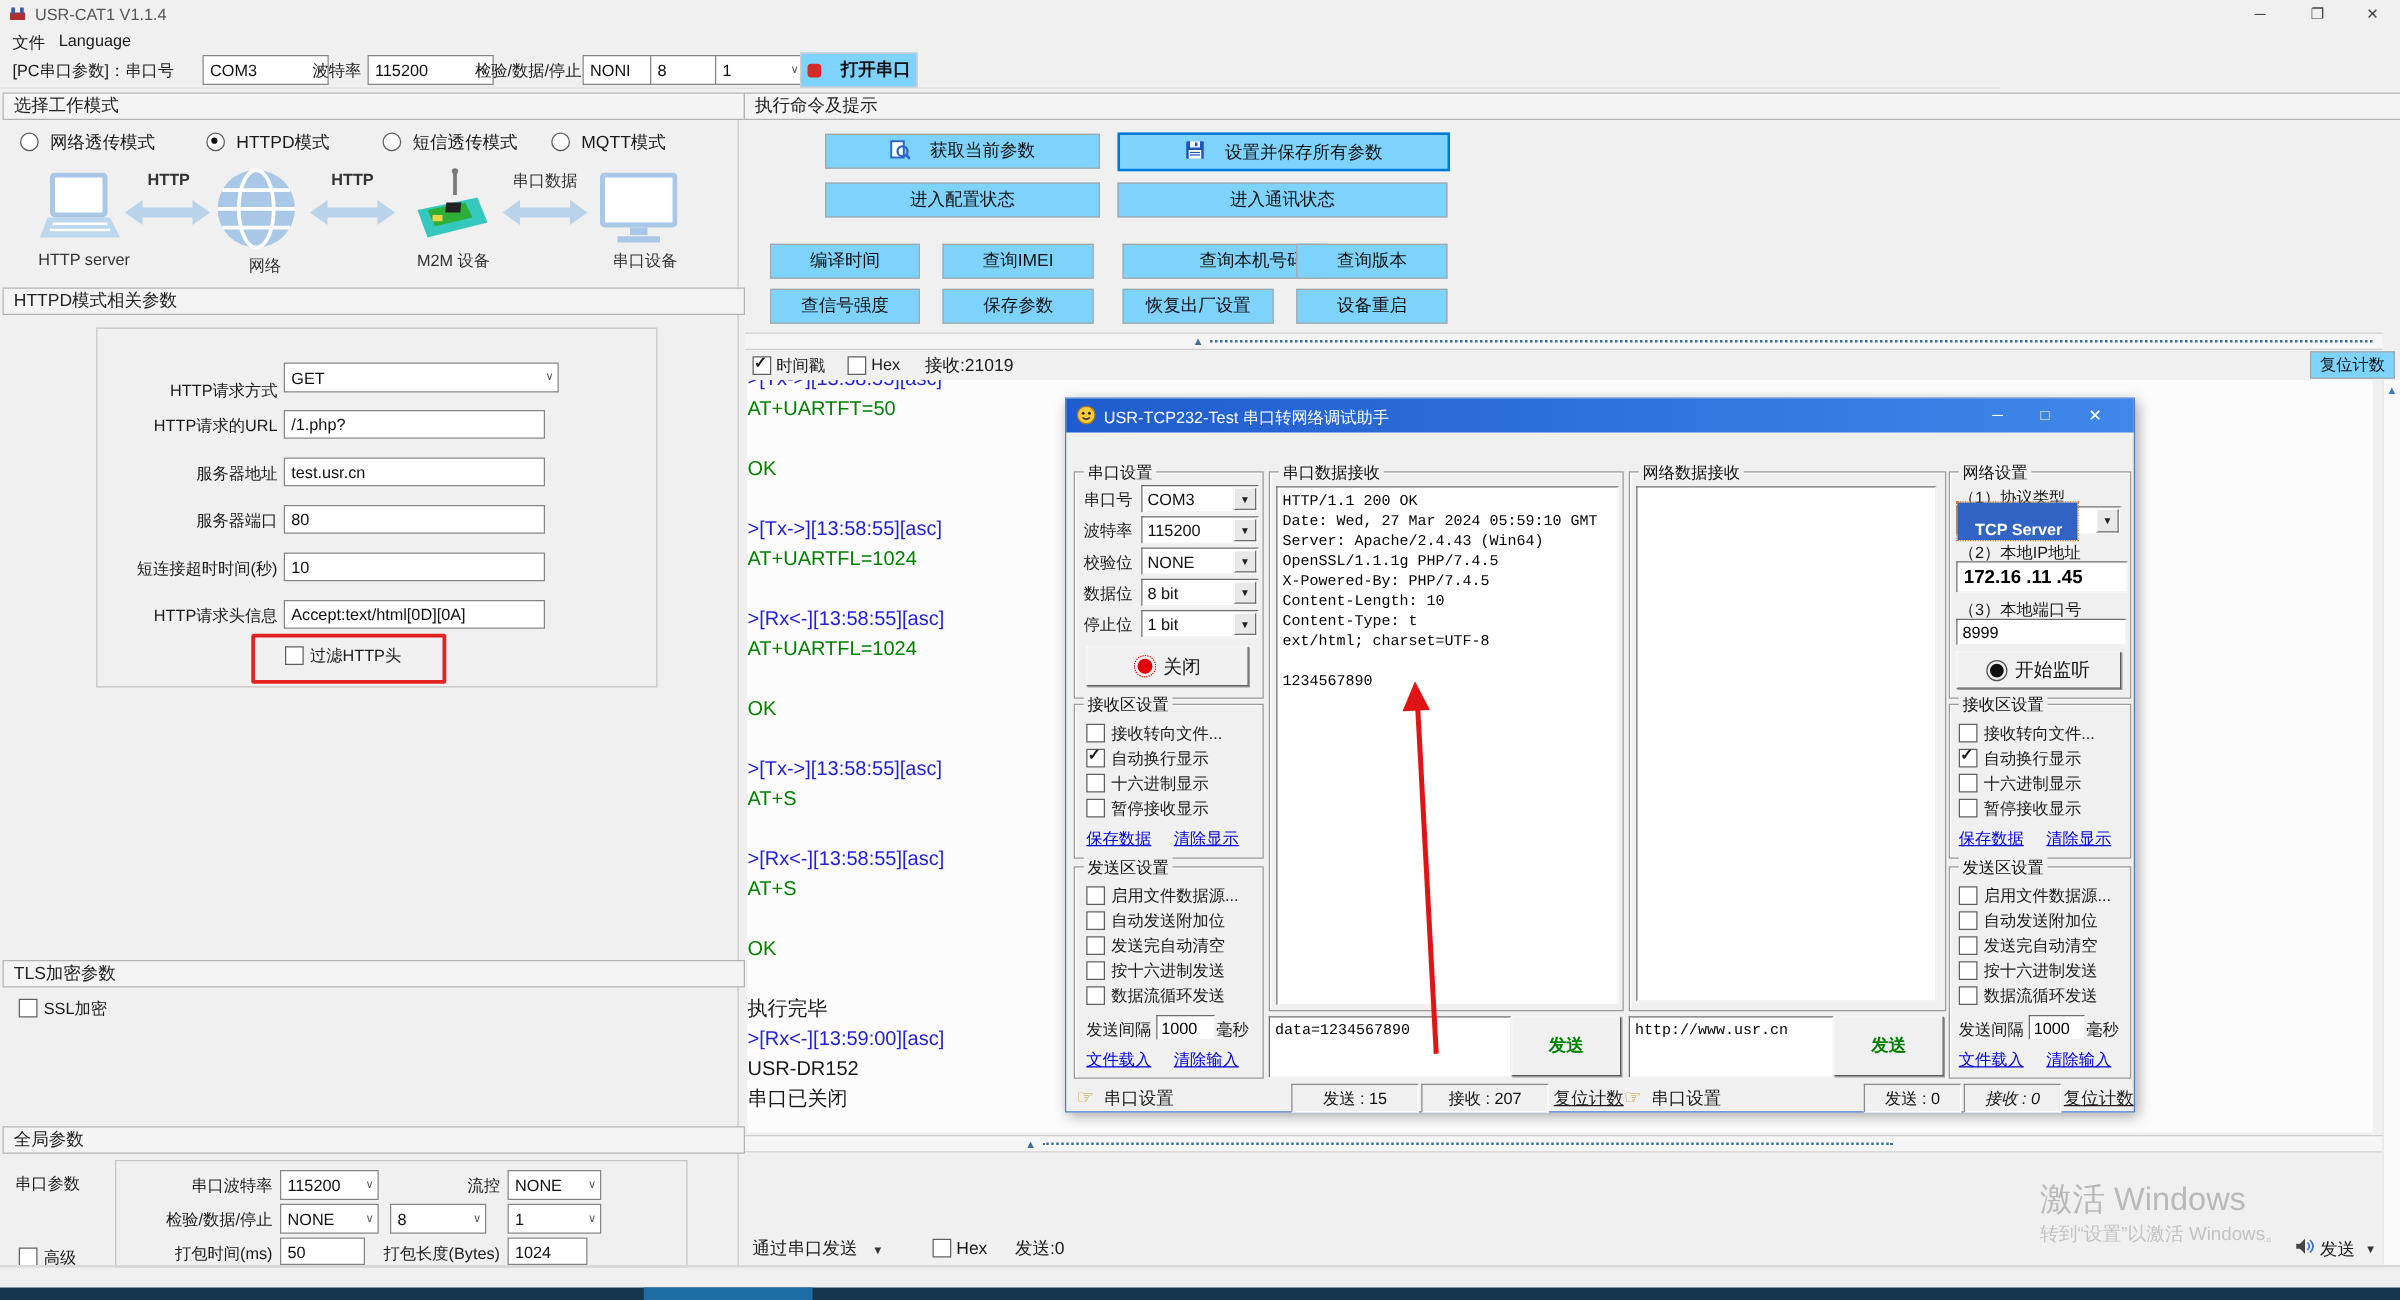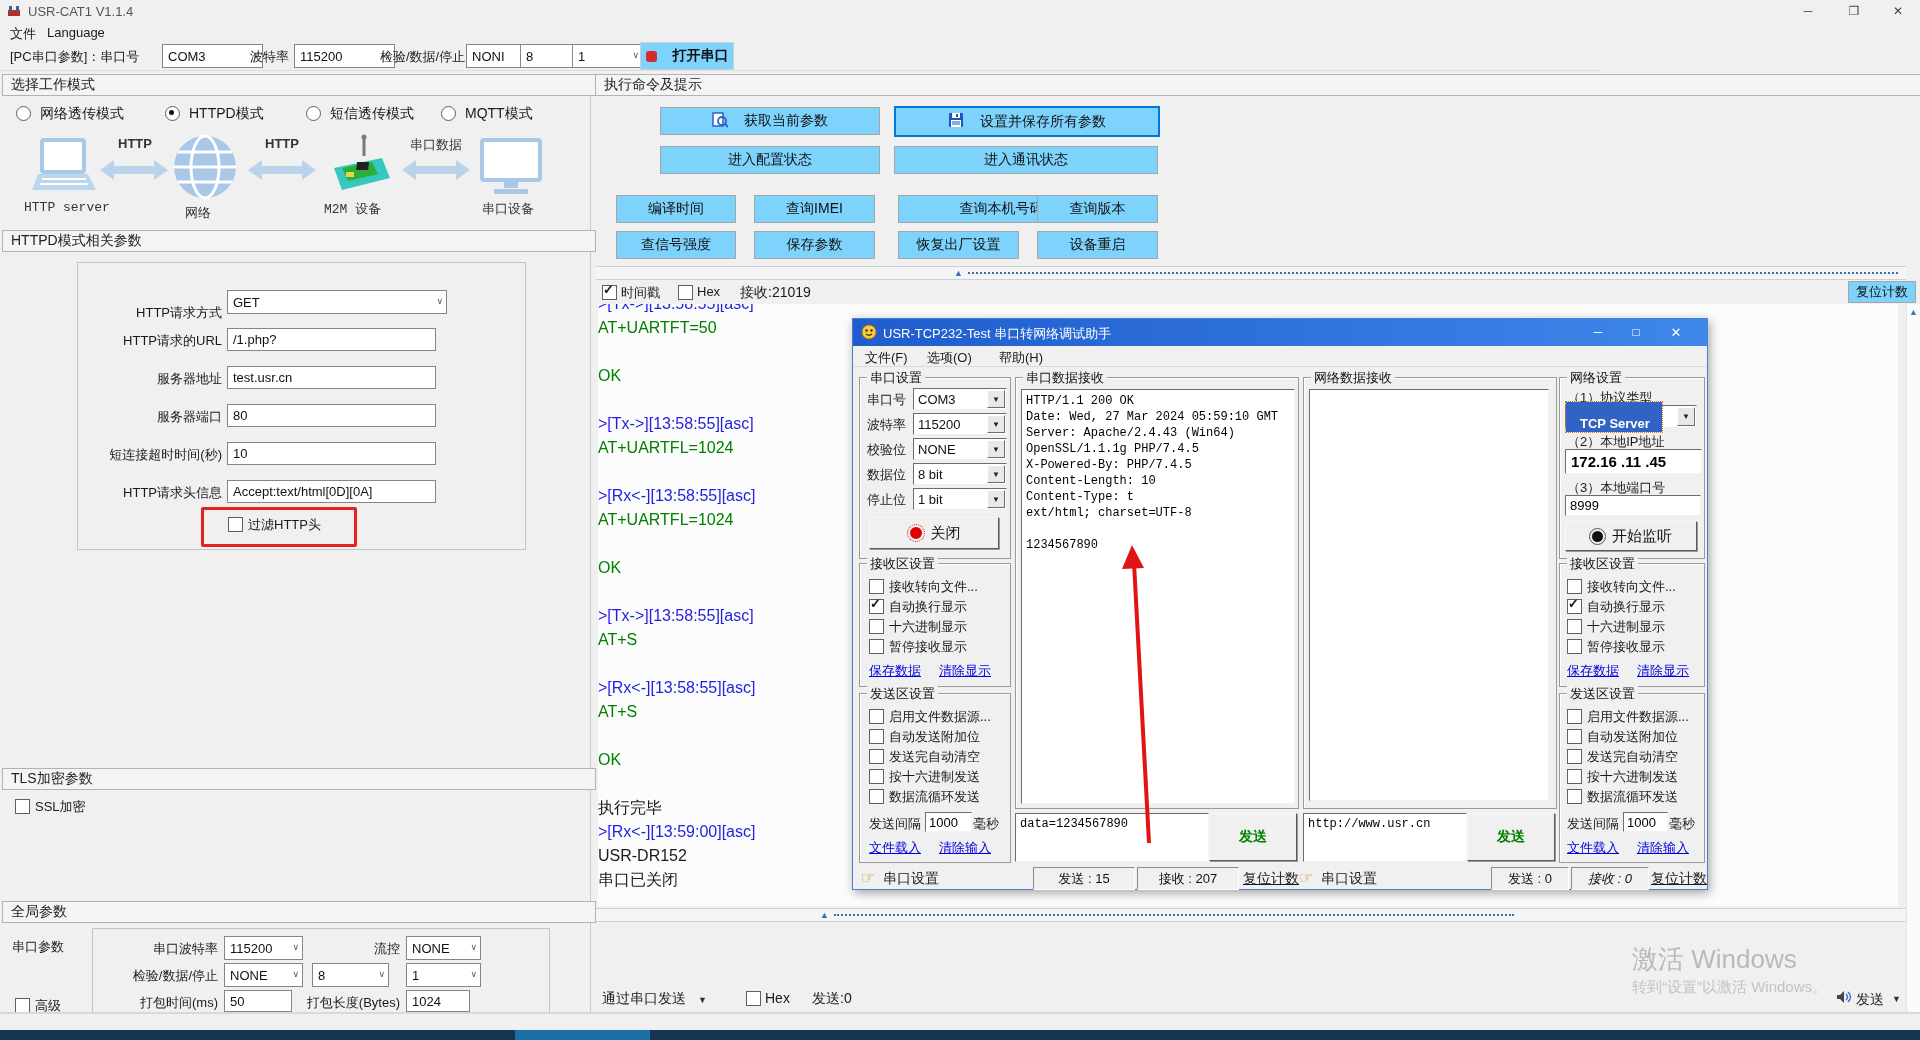--- a/index.html
+++ b/index.html
@@ -48,21 +48,21 @@
   [data-c="k"]{color:#1a1a1a;}
   .mono{font-family:"Liberation Mono",monospace;}
   .dotline{position:absolute;border-top:2px dotted #3a6ea5;}
   .tri{position:absolute;font-size:9px;color:#3a6ea5;line-height:9px;}
   .wm1{position:absolute;font-size:26px;color:#b9b9b9;font-weight:400;white-space:nowrap;}
   .wm2{position:absolute;font-size:15px;color:#c3c3c3;white-space:nowrap;}
   .wctl{position:absolute;width:44px;height:22px;display:flex;align-items:center;justify-content:center;
         color:#444;font-size:12px;}
   .tctl{position:absolute;width:30px;height:20px;top:3px;display:flex;align-items:center;justify-content:center;
         color:#fff;font-size:12px;}
-  .glabel{position:absolute;font-size:13px;color:#333;white-space:nowrap;text-align:left;font-family:Liberation Mono, monospace;}
+  .glabel{position:absolute;font-size:13px;color:#333;white-space:nowrap;text-align:right;}
 </style>
 </head>
 <body>
 
 <div id="screen">
 
   <div class="abs" style="left:0;top:0;width:1920px;height:22px;background:#f0f0f0;">
     <span class="abs" style="left:7px;top:4px;">
       <svg width="14" height="14" viewBox="0 0 14 14">
           <rect x="1" y="6" width="12" height="6" fill="#b03030"></rect>
@@ -422,25 +422,20 @@
             <circle cx="10.5" cy="6.5" r="1.2" fill="#333"></circle>
             <path d="M5 10 q3 2.6 6 0" fill="none" stroke="#333" stroke-width="1.2"></path>
           </svg>
       </span>
       <span class="abs" style="left:30px;top:6px;color:#fff;font-size:13px;white-space:nowrap;">USR-TCP232-Test 串口转网络调试助手</span>
       <span class="tctl" style="left:730px;">─</span>
       <span class="tctl" style="left:768px;">□</span>
       <span class="tctl" style="left:808px;font-size:13px;">✕</span>
     </div>
 
-    <div class="abs" style="left:0;top:27px;width:100%;height:20px;background:#f0f0f0;border-bottom:1px solid #dadada;">
-      <span class="abs txt" style="left:12px;top:3px;">文件(F)</span>
-      <span class="abs txt" style="left:74px;top:3px;">选项(O)</span>
-      <span class="abs txt" style="left:146px;top:3px;">帮助(H)</span>
-    </div>
 
     <div class="cgrp" style="left:6px;top:58px;width:150px;height:180px;">
       <span class="leg">串口设置</span>
     </div>
     <span class="abs txt" style="left:14px;top:72px;">串口号</span>
     <div class="ccombo" style="left:60px;top:69px;width:88px;height:20px;">
       <span>COM3</span>
         <span class="dbtn">▼</span>
     </div>
     <span class="abs txt" style="left:14px;top:97px;">波特率</span>

